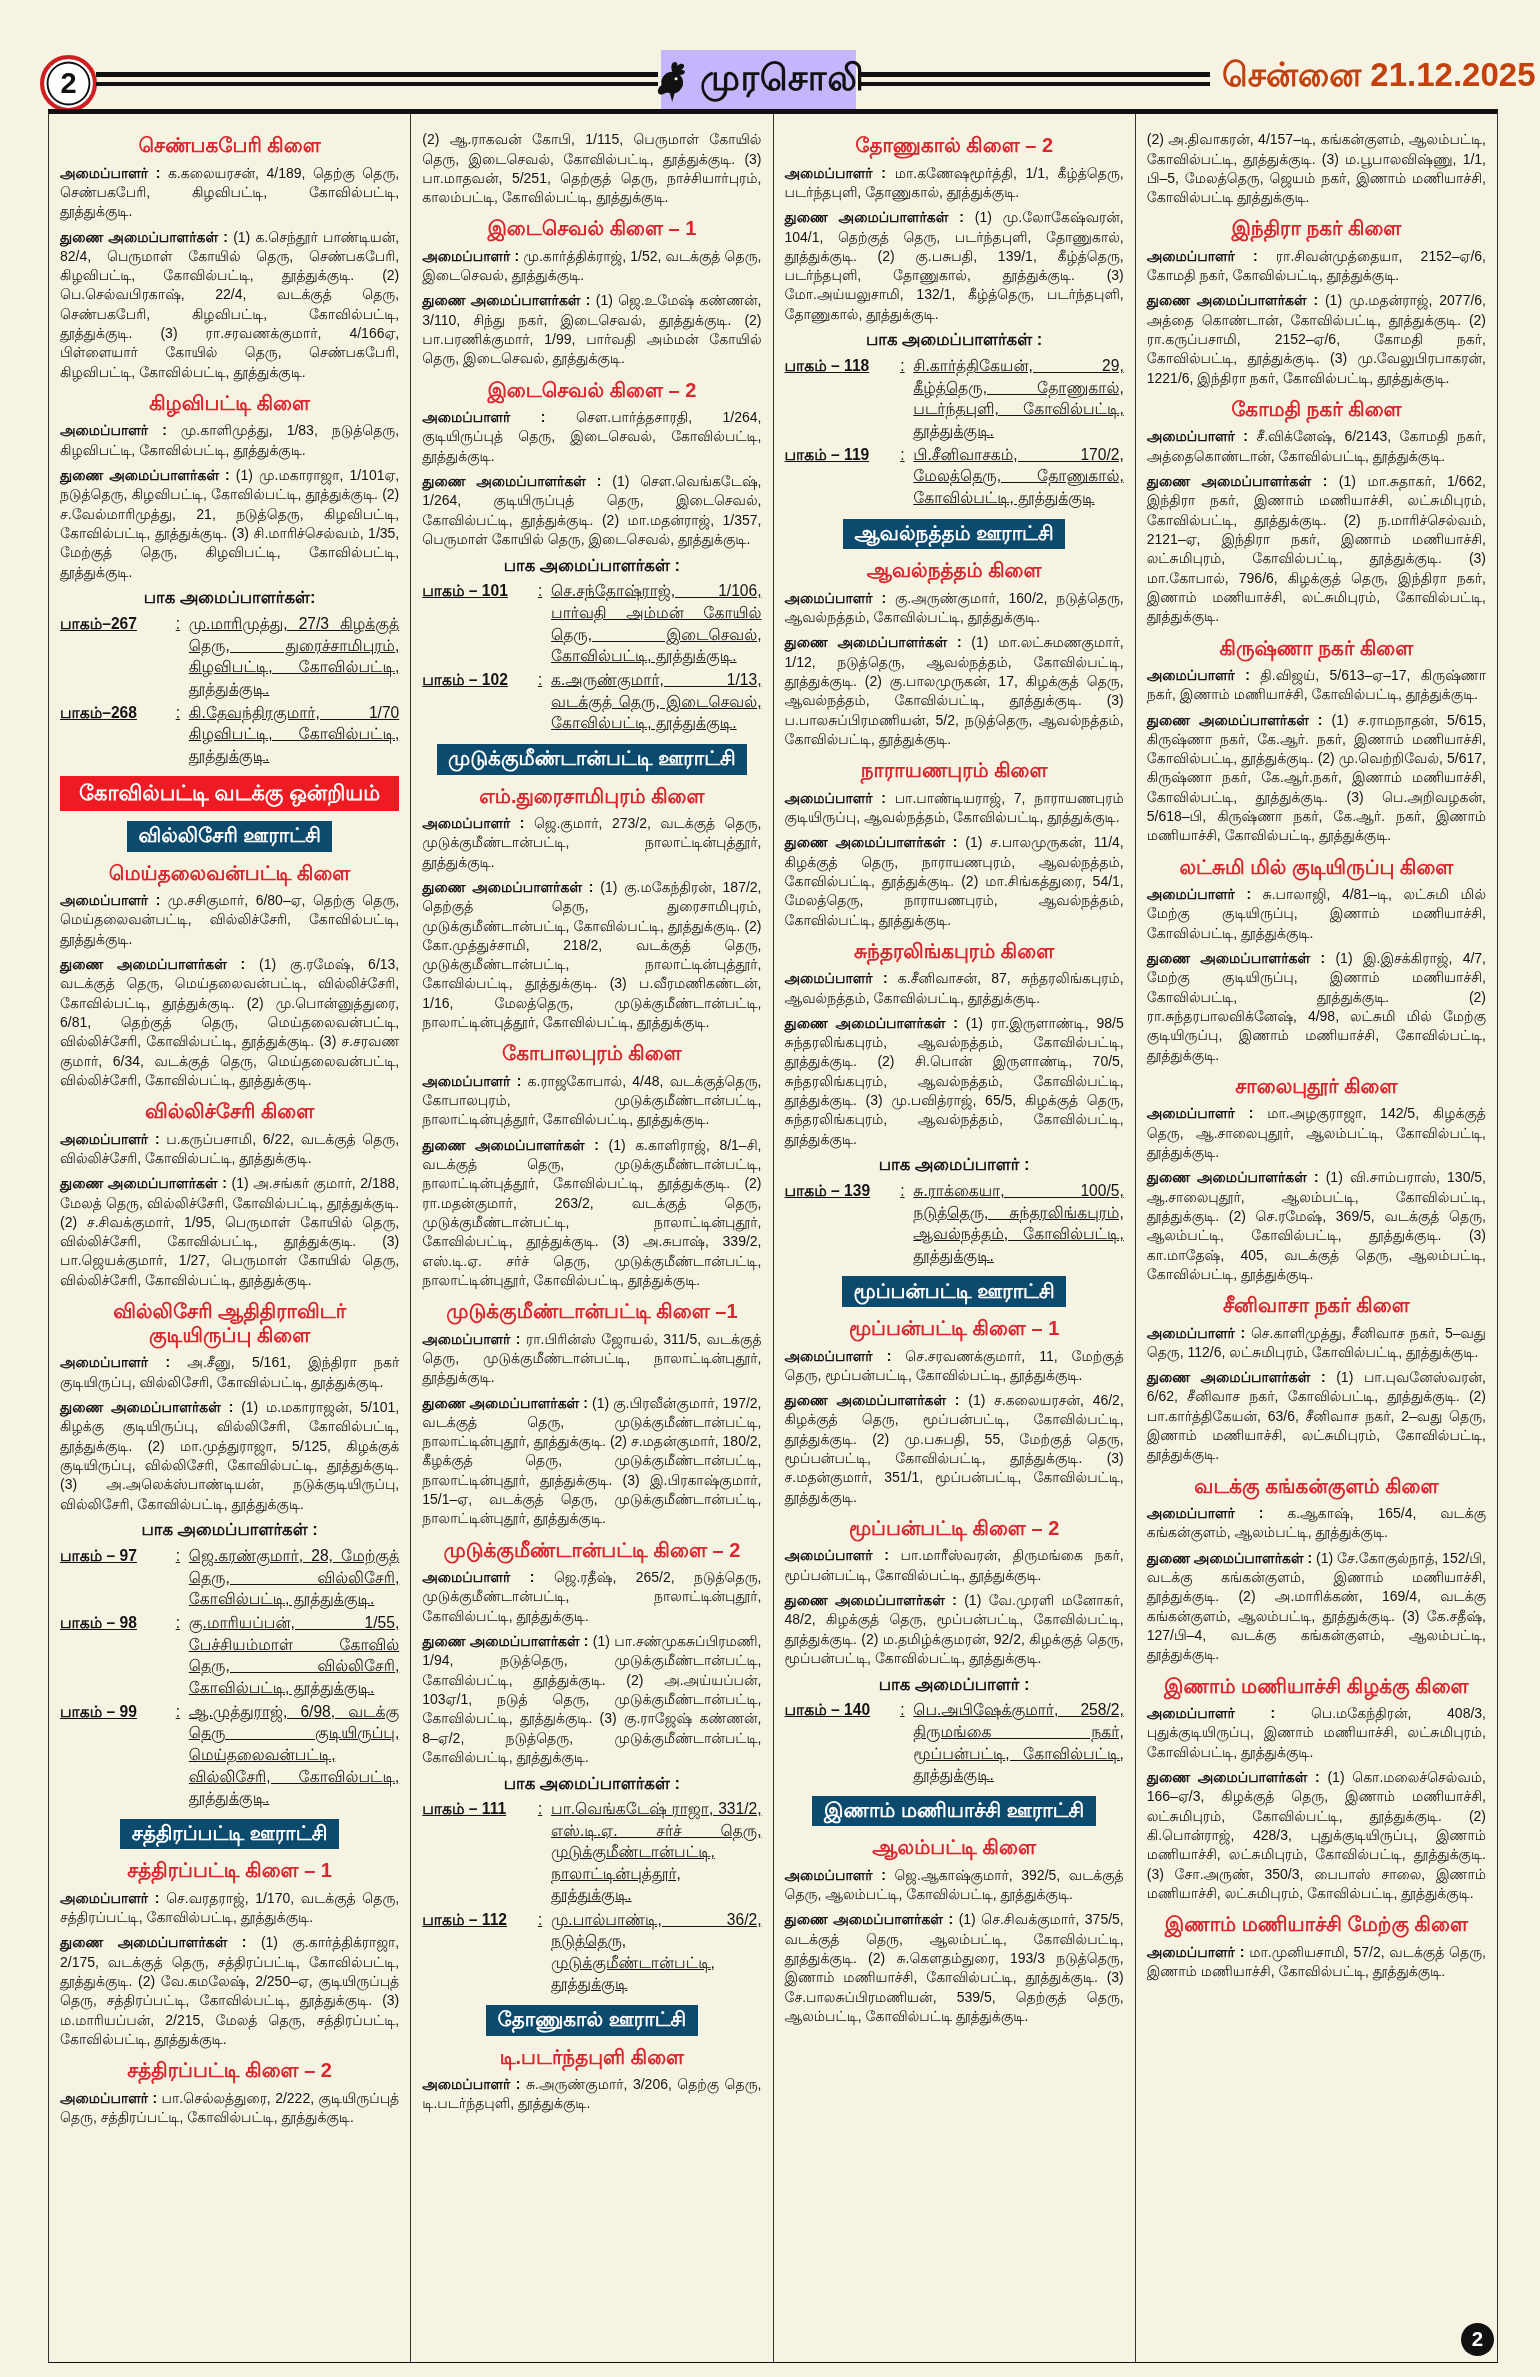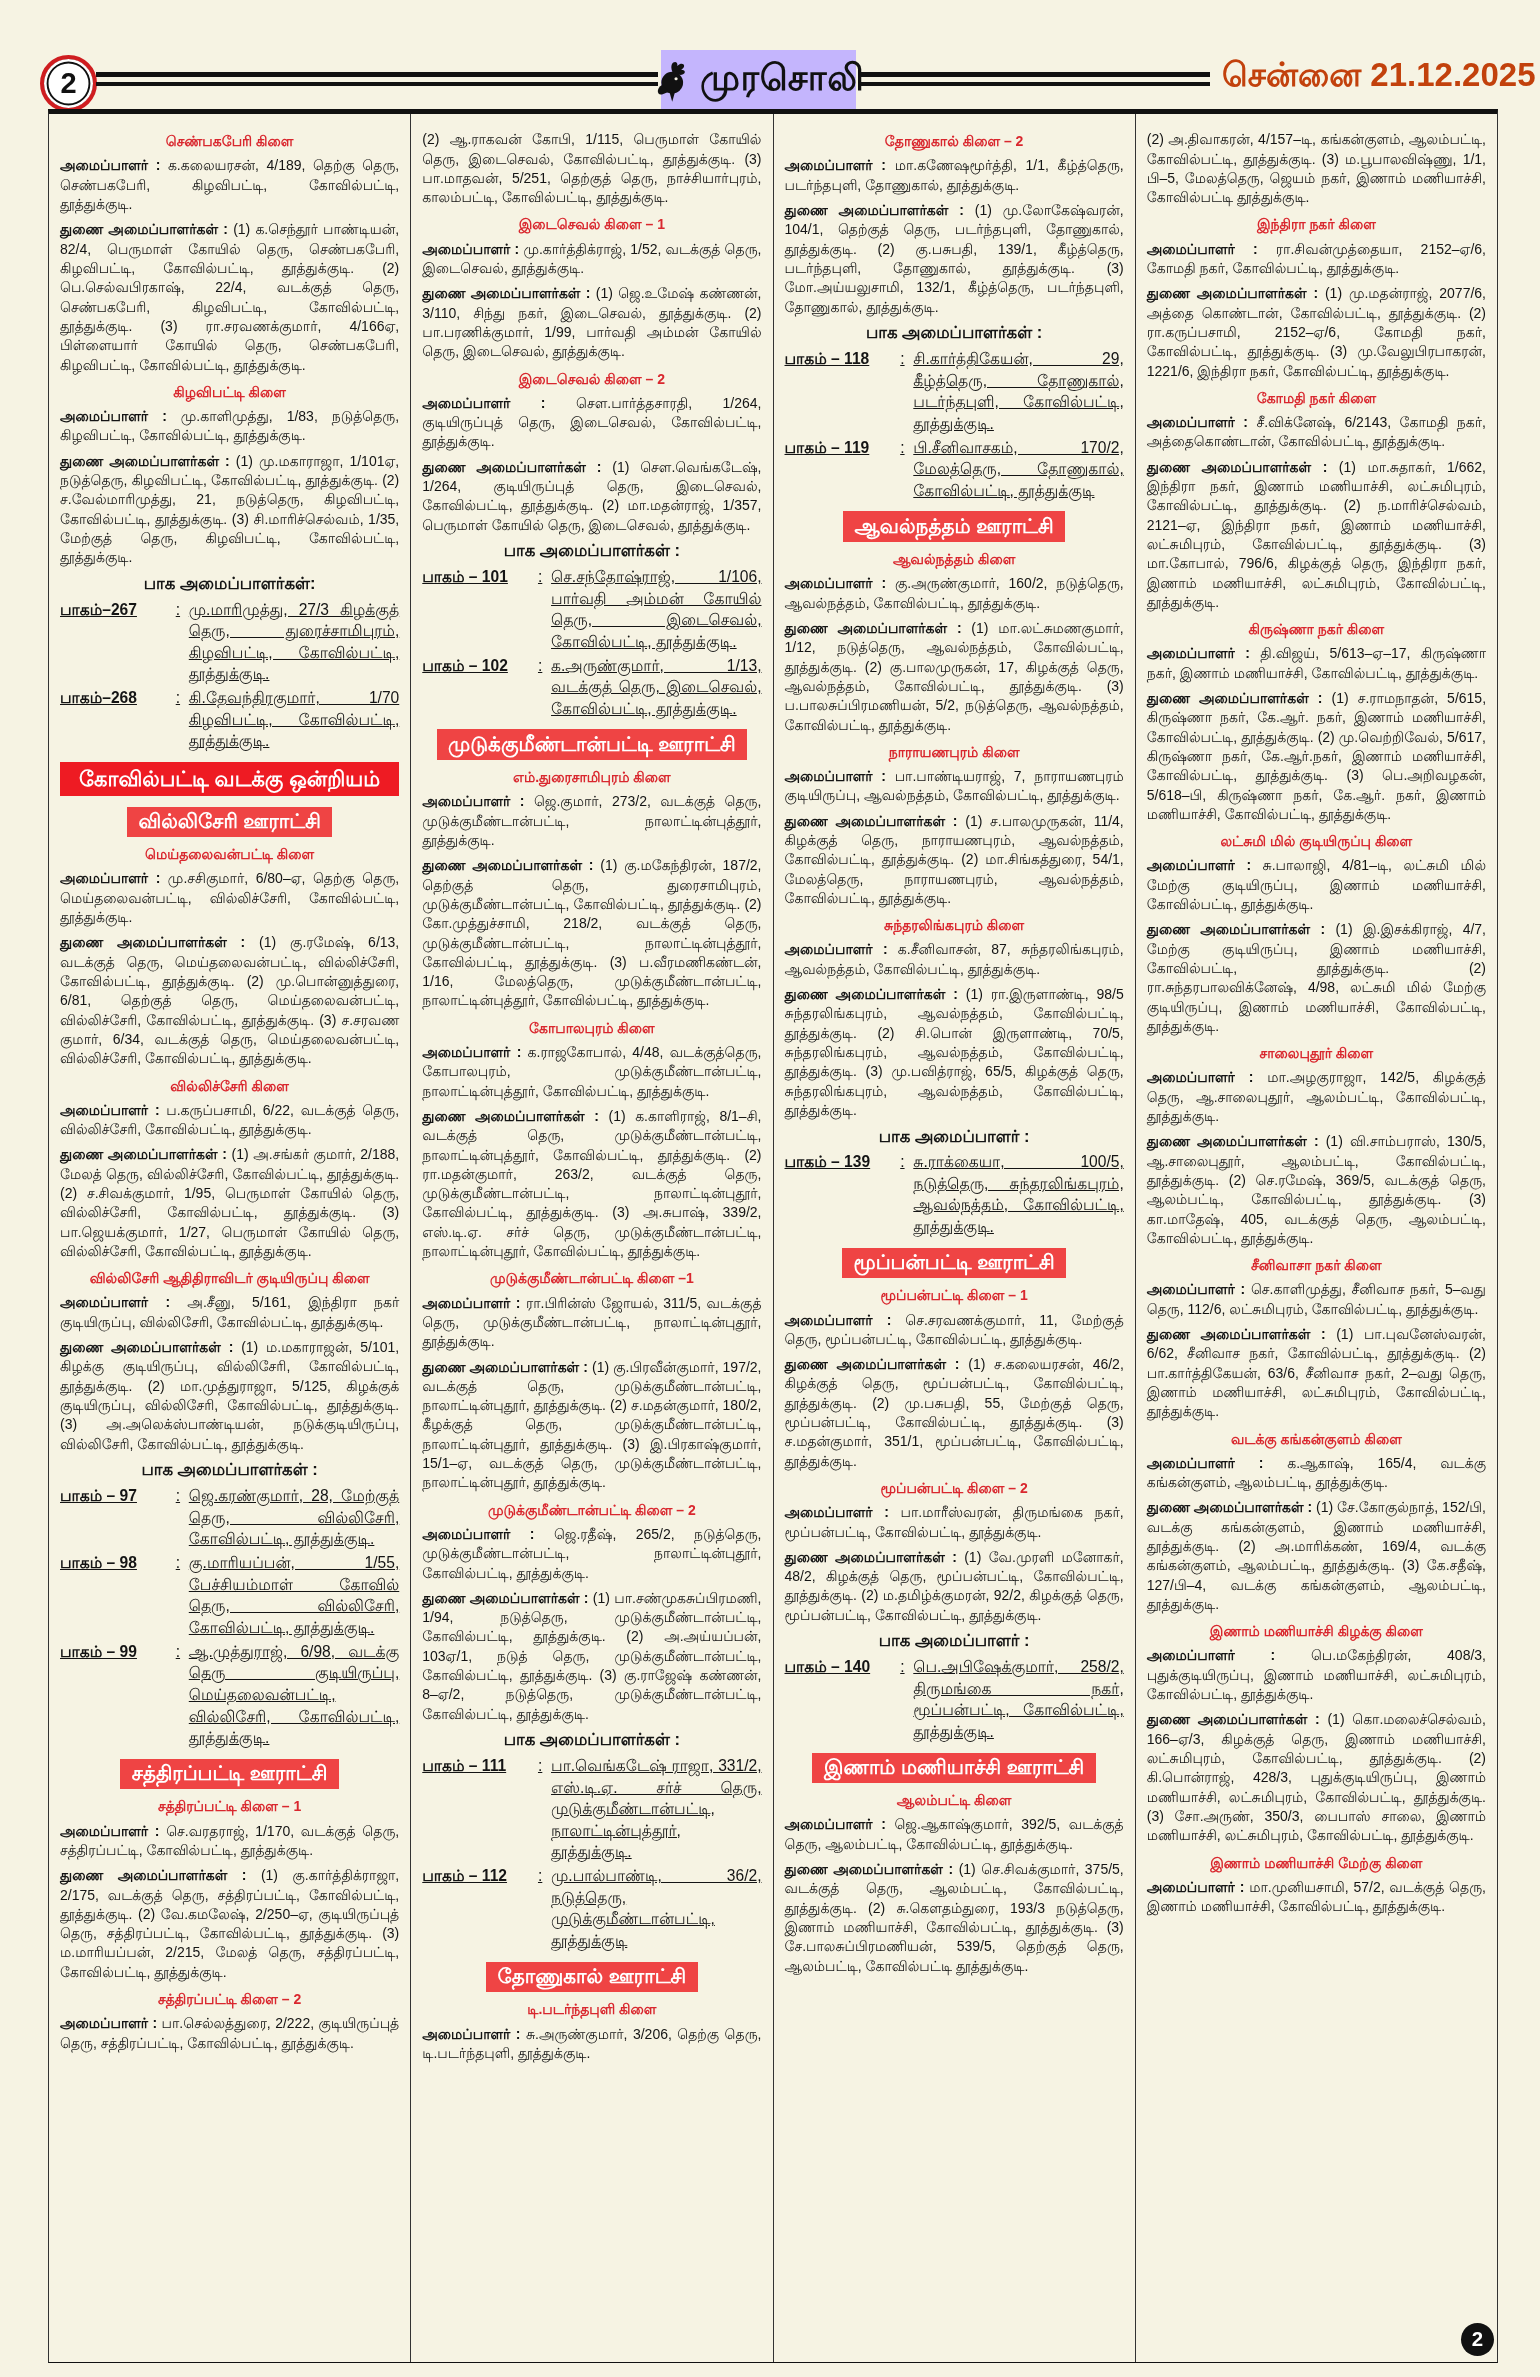--- a/index.html
+++ b/index.html
@@ -38,28 +38,28 @@
     display:flex;
   }
   .col{
     flex:1 1 0;min-width:0;box-sizing:border-box;
     padding:10.2px 11px 14px 11px;overflow:hidden;
     border-right:1.3px solid #333;
   }
   .col:last-child{border-right:none;}
   .branch{
     color:#d9272e;font-weight:bold;text-align:center;
-    font-size:14px;line-height:1.2;margin:9px 0 6.4px 0;
+    font-size:20px;line-height:1.2;margin:9px 0 6.4px 0;
   }
   .banner{
     display:block;margin:10.2px auto 5.1px auto;width:max-content;max-width:100%;
     padding:3.2px 11.5px 4.5px 11.5px;font-size:20px;font-weight:bold;color:#fff;line-height:1.15;
   }
   .banner.union{background:#ee1b23;width:100%;box-sizing:border-box;text-align:center;padding:4.5px 3.8px 5.7px 3.8px;font-size:21px;}
-  .banner.panchayat{background:#ef4444;text-align:right;}
+  .banner.panchayat{background:#0c4a6e;text-align:right;}
   .para{font-size:14px;line-height:1.38;text-align:justify;margin:6px 0;}
   .para .lbl{font-weight:bold;}
   .parts-title{font-size:16.6px;font-weight:bold;text-align:center;margin:6.4px 0 3.8px 0;}
   .part{display:grid;grid-template-columns:107px 16.6px 1fr;column-gap:2.6px;
     font-size:15.6px;line-height:1.38;margin:2.6px 0;text-decoration:underline;}
   .part .no{font-weight:bold;white-space:nowrap;}
   .part .cl{text-align:center;}
   .part .tx{text-align:justify;}
   
   .foot-badge{

